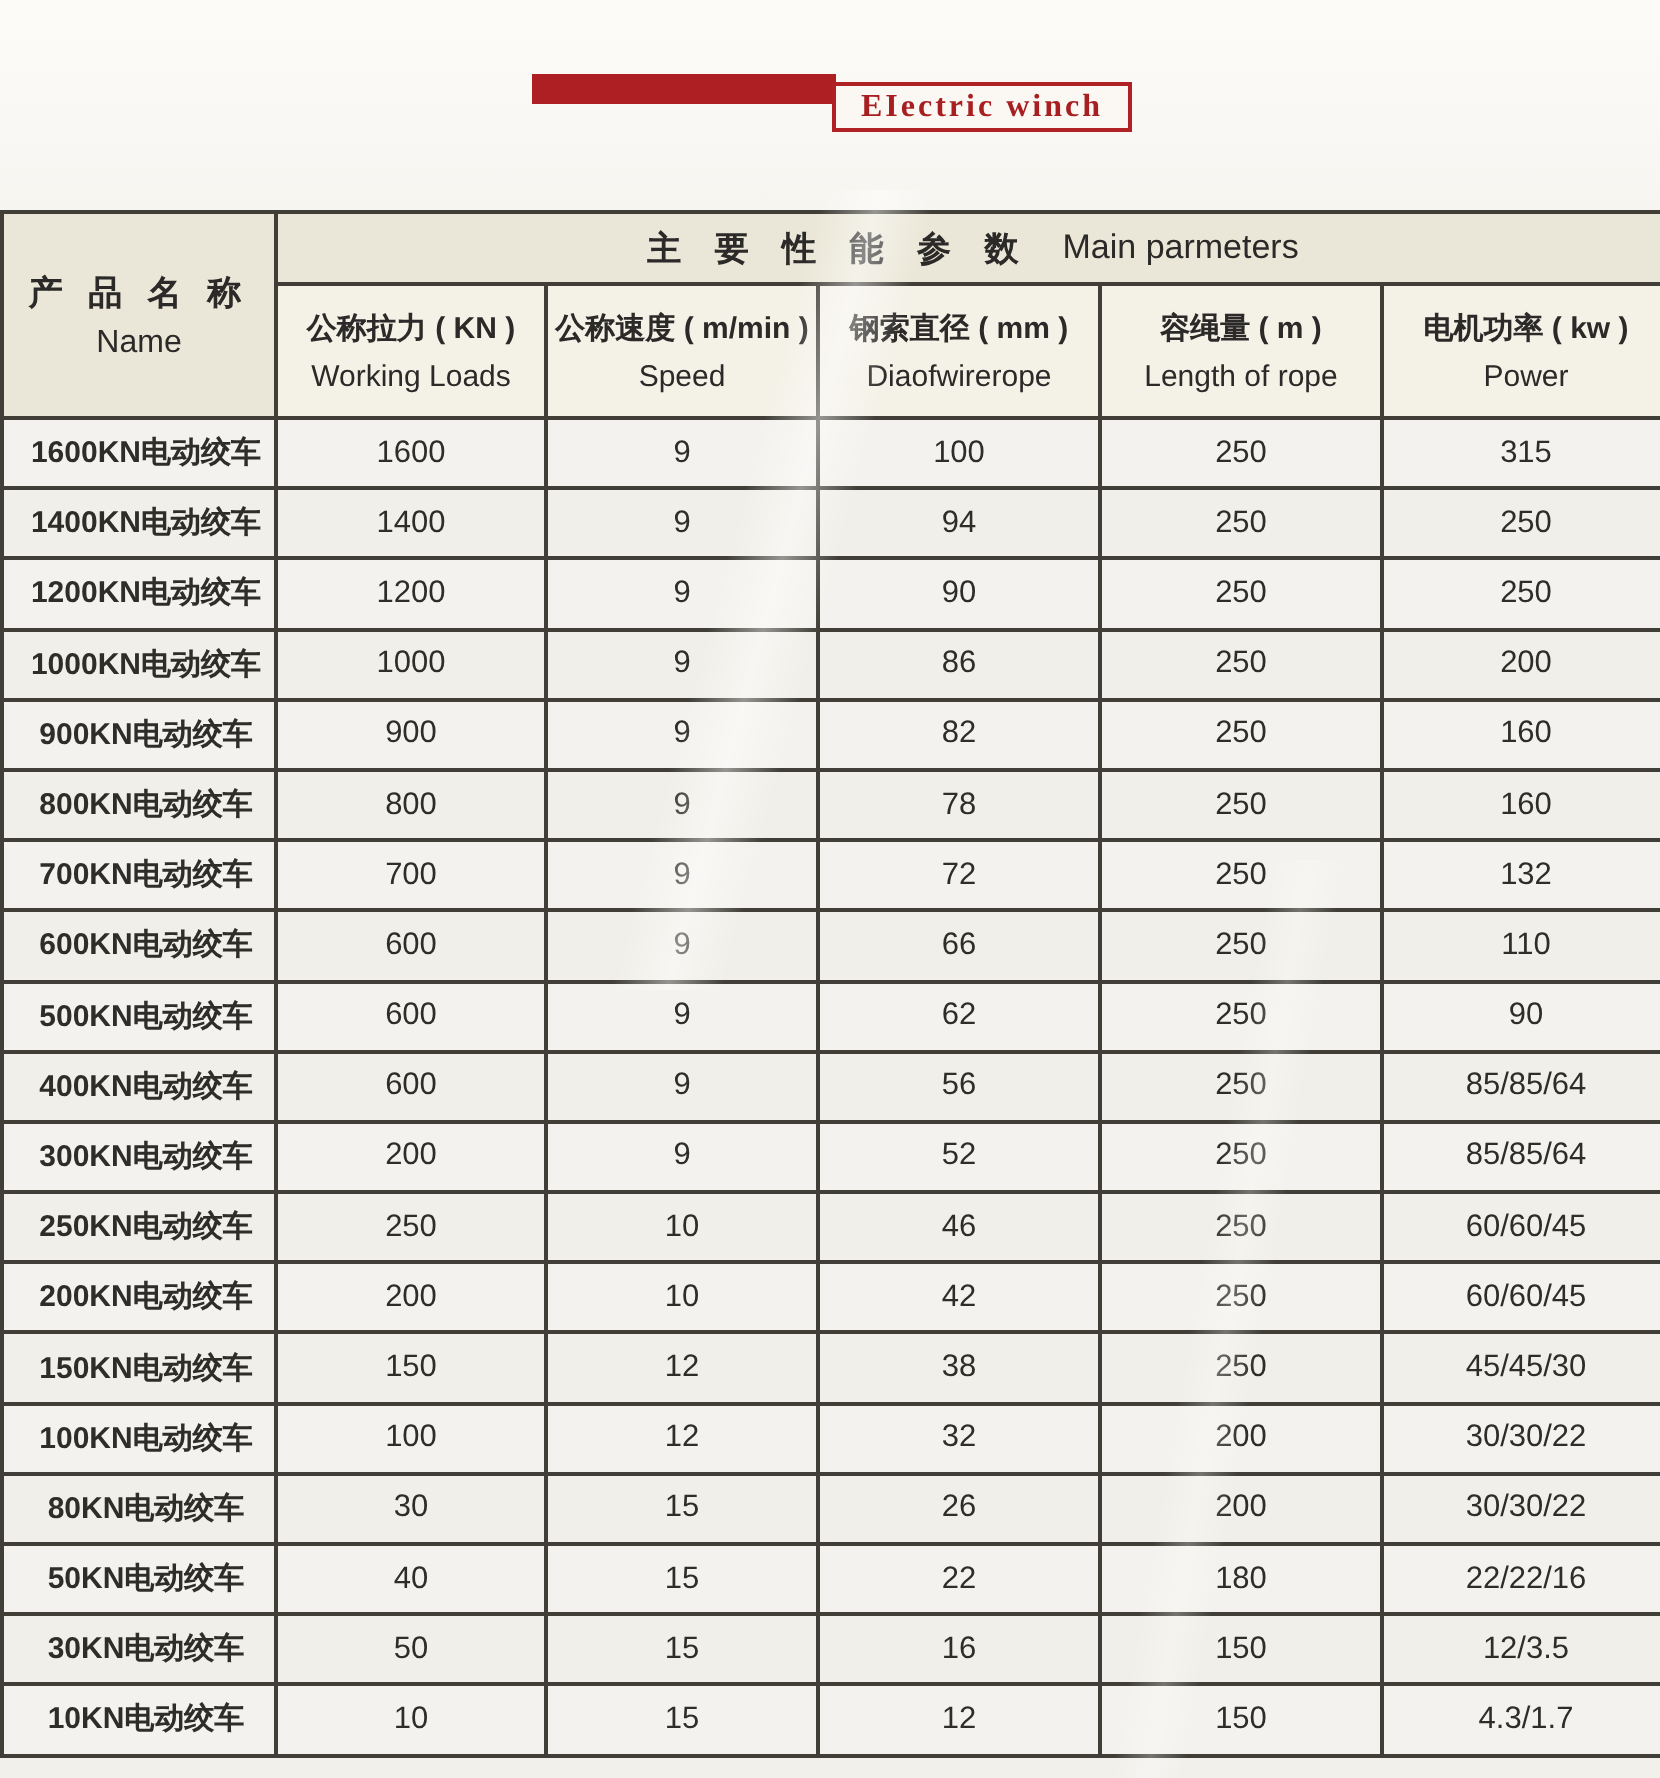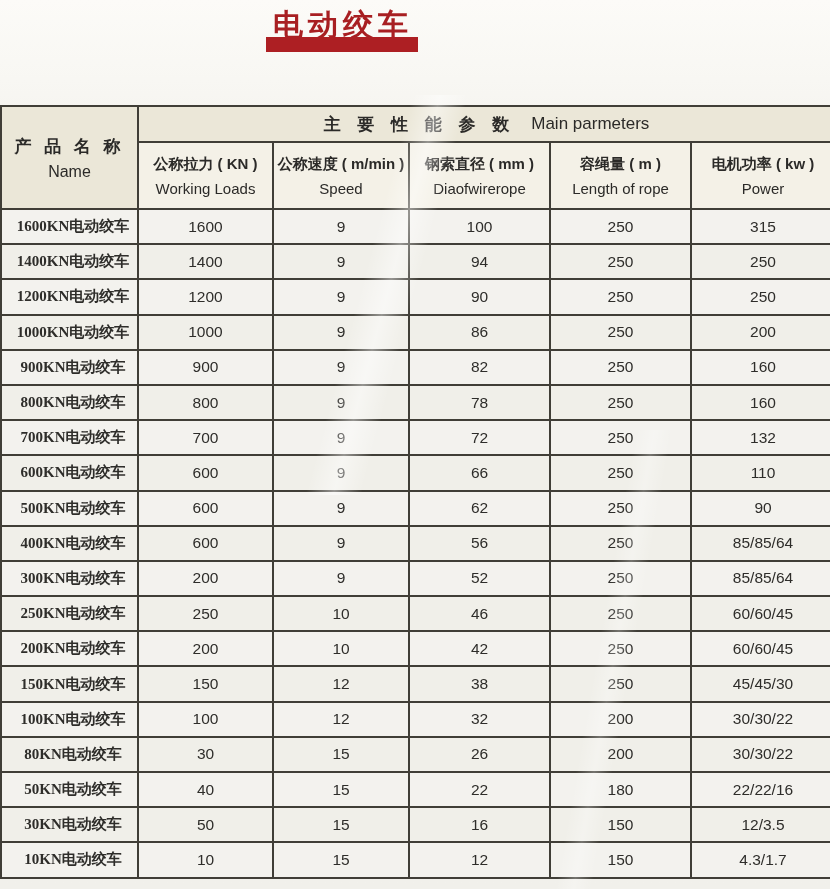--- a/index.html
+++ b/index.html
@@ -39,35 +39,37 @@
   .th-group{background:#ebe7d8;}
   .g-wrap{display:flex;justify-content:center;align-items:center;gap:16px;}
   .g-cn{font-size:17px;font-weight:bold;letter-spacing:6px;}
   .g-en{font-size:17px;font-weight:normal;}
   .subhead{background:#f4f1e7;}
   .sh-cn{font-size:15px;font-weight:bold;}
   .sh-en{font-size:15px;margin-top:6px;font-weight:normal;}
   tbody tr{height:35.2px;}
   tbody td{background:#f3f2ee;font-size:15.5px;color:#2e2d2a;}
   tbody tr:nth-child(even) td{background:#f0efe9;}
-  .cell-name{font-weight:bold;font-size:15px;text-align:left;padding-left:7px !important;font-family:Liberation Serif, serif;}
+  .cell-name{font-weight:bold;font-size:15px;text-align:left;padding-left:7px !important;}
   
   .streak{position:absolute;pointer-events:none;}
   .streak-1{left:0;top:95px;width:830px;height:400px;
     background:linear-gradient(105deg,transparent 44%,rgba(255,255,255,.45) 47%,transparent 50%);}
   .streak-2{left:300px;top:430px;width:530px;height:460px;
     background:linear-gradient(100deg,transparent 55%,rgba(255,255,255,.28) 58%,transparent 61%);}
 </style>
 </head>
 <body>
 
 <div class="page">
 
-  <div class="brand-cn">电动绞车</div>
   <div class="brand-bar"></div>
+  <div class="brand-box">
+    <span class="brand-en">EIectric winch</span>
+  </div>
 
   <table class="spec-table">
     <colgroup>
       <col class="c1">
         <col class="c2">
         <col class="c3">
         <col class="c4">
         <col class="c5">
         <col class="c6">
     </colgroup>

